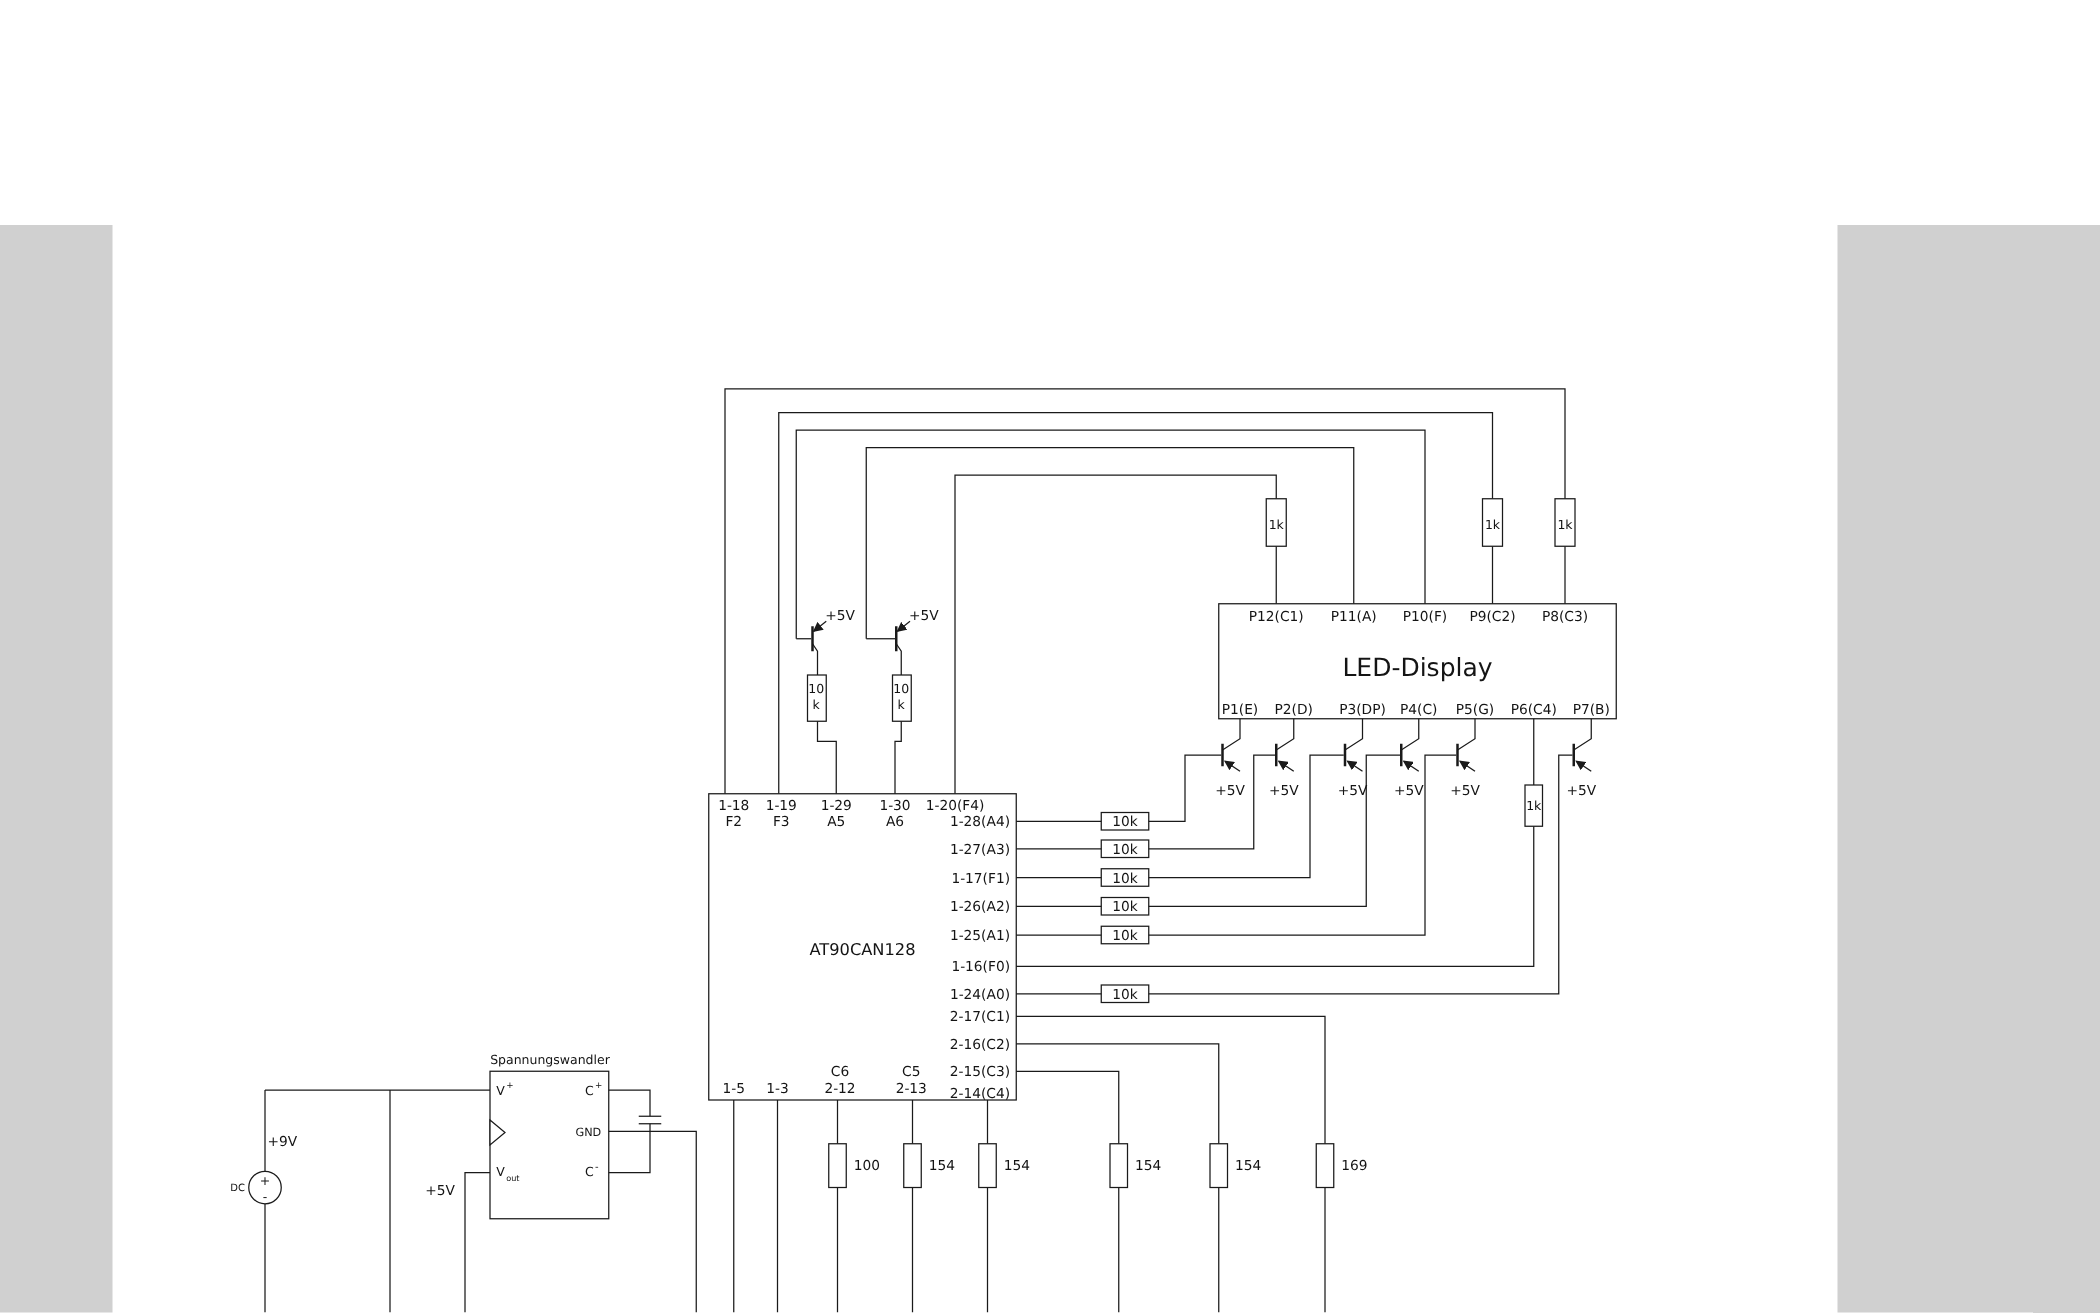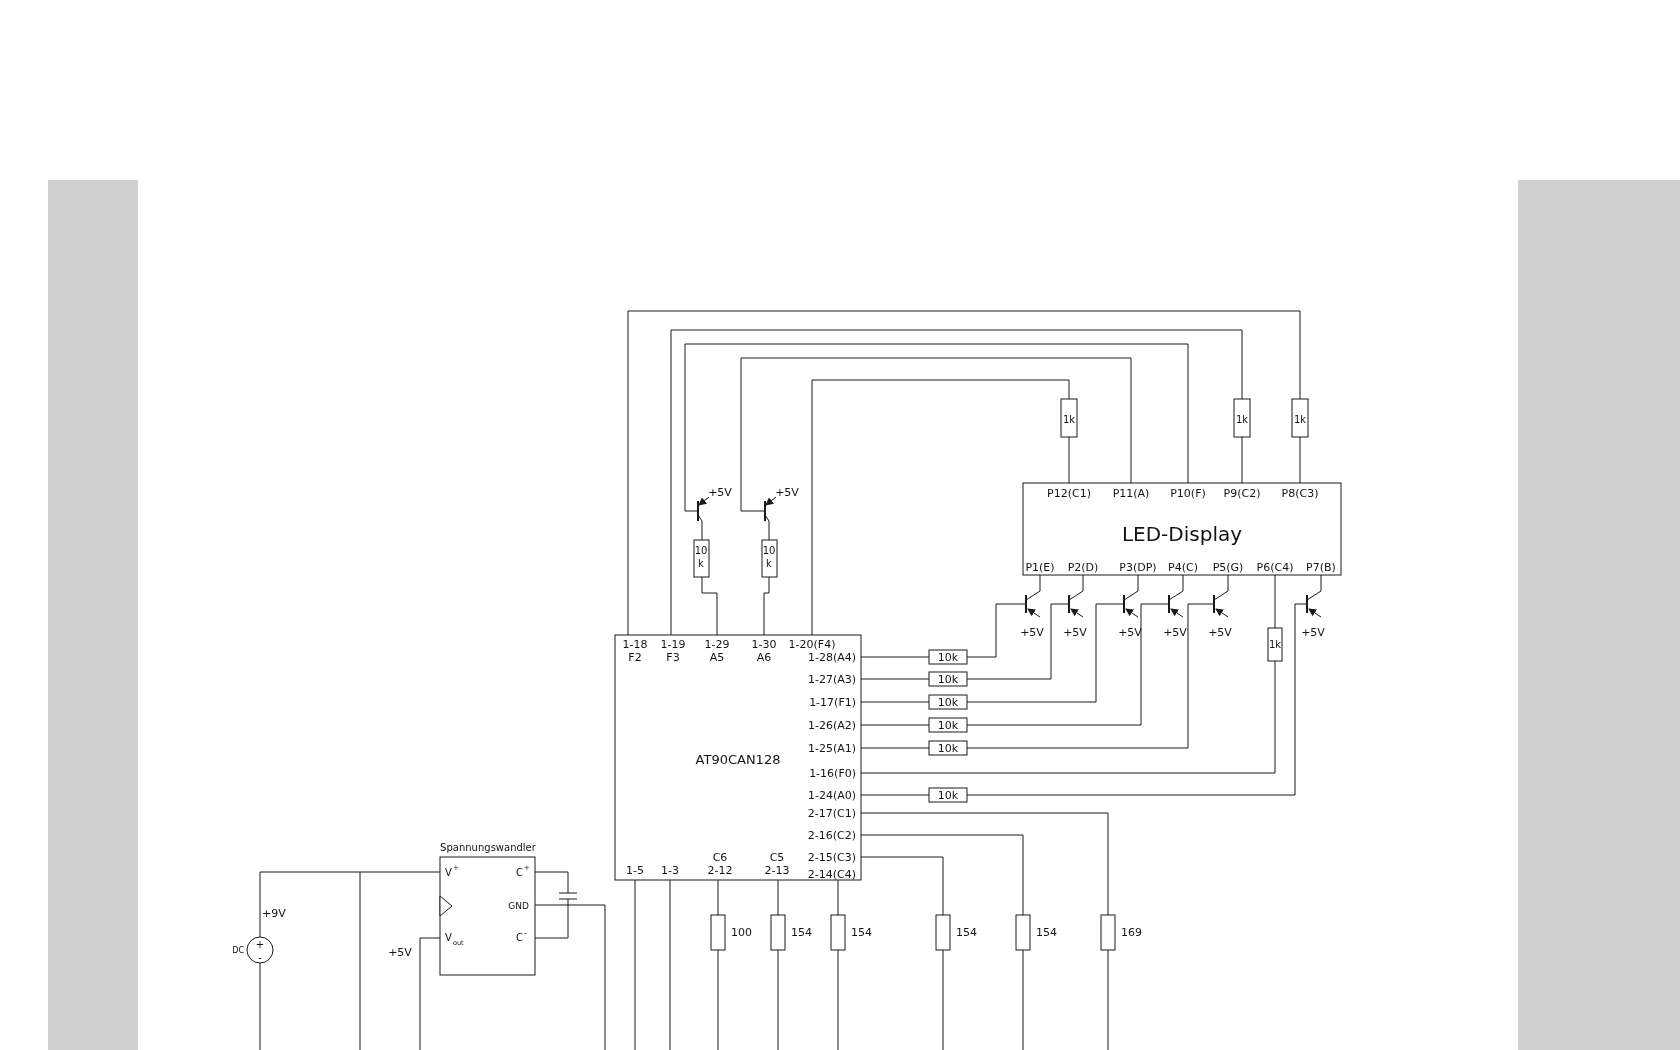--- a/index.html
+++ b/index.html
@@ -1,17 +1,17 @@
 <!DOCTYPE html>
 <html><head>
 <meta charset="utf-8">
 <style>
   html,body{margin:0;padding:0;background:#ffffff;}
   body{width:1680px;height:1050px;overflow:hidden;font-family:"DejaVu Sans",sans-serif;}
-  .canvas{position:relative;width:1348px;height:1050px;background:#ffffff;margin-left:48px;}
+  .canvas{position:relative;width:1348px;height:1050px;background:#ffffff;}
   .margin{position:absolute;top:180px;height:870px;background:#d0d0d0;}
   .margin.left{left:0;width:90px;}
   .margin.right{left:1470px;width:210px;}
   svg{position:absolute;left:0;top:0;}
   text{font-family:"DejaVu Sans",sans-serif;fill:#141414;}
   .w{stroke:#1a1a1a;fill:none;stroke-width:1;}
   .bx{stroke:#1a1a1a;fill:#ffffff;stroke-width:1;}
   .bar{stroke:#1a1a1a;stroke-width:2;}
   .mid{text-anchor:middle;}
   .end{text-anchor:end;}

